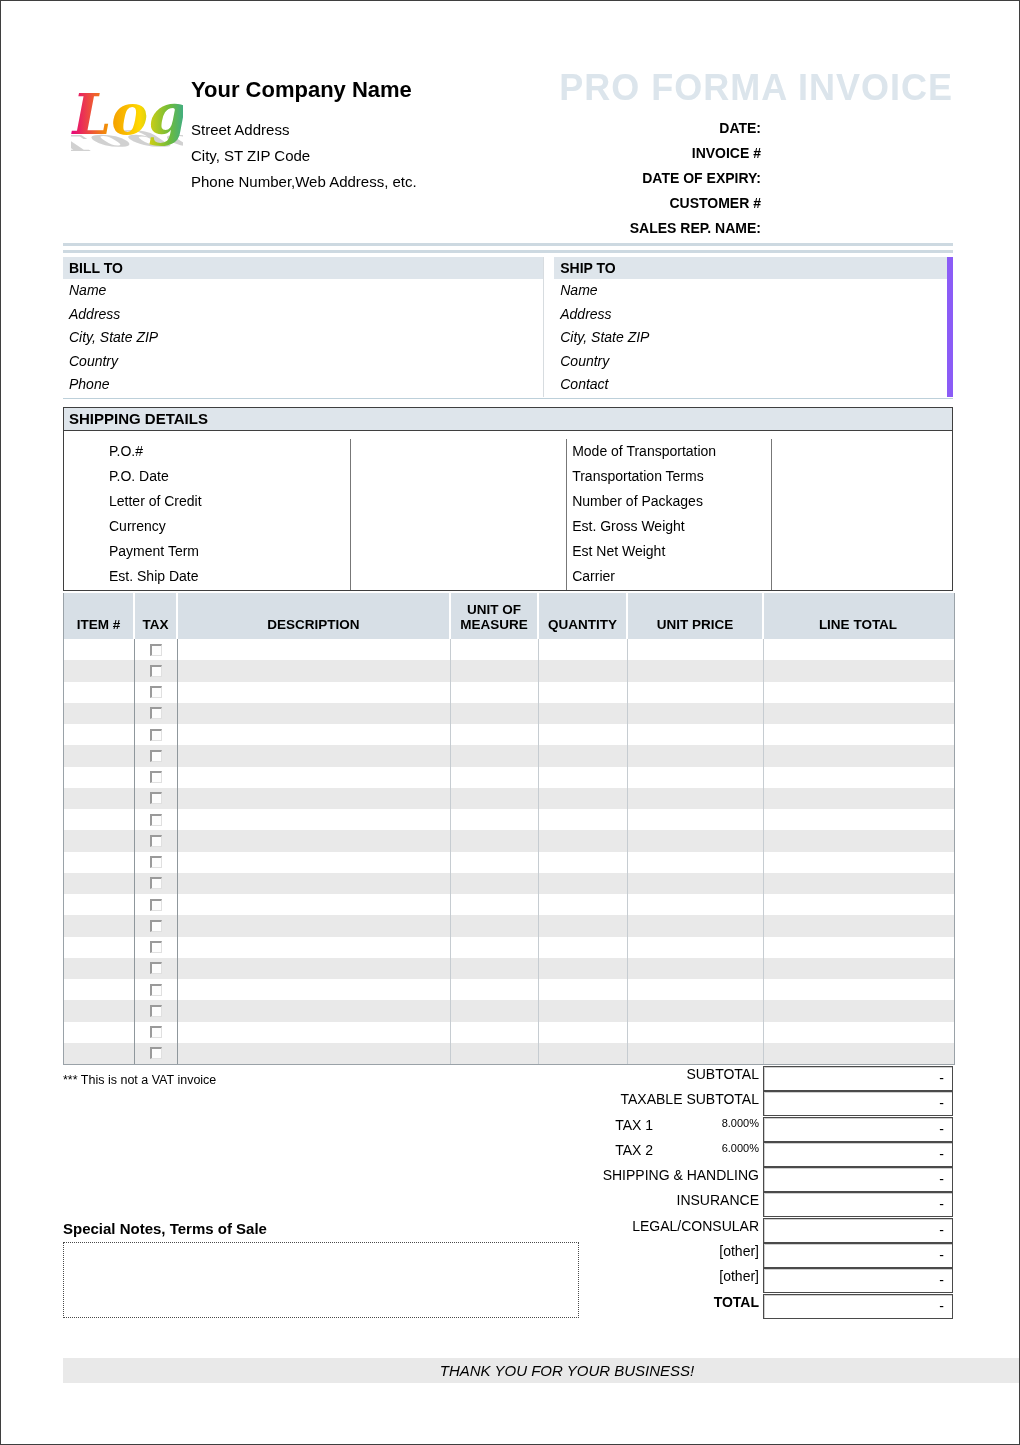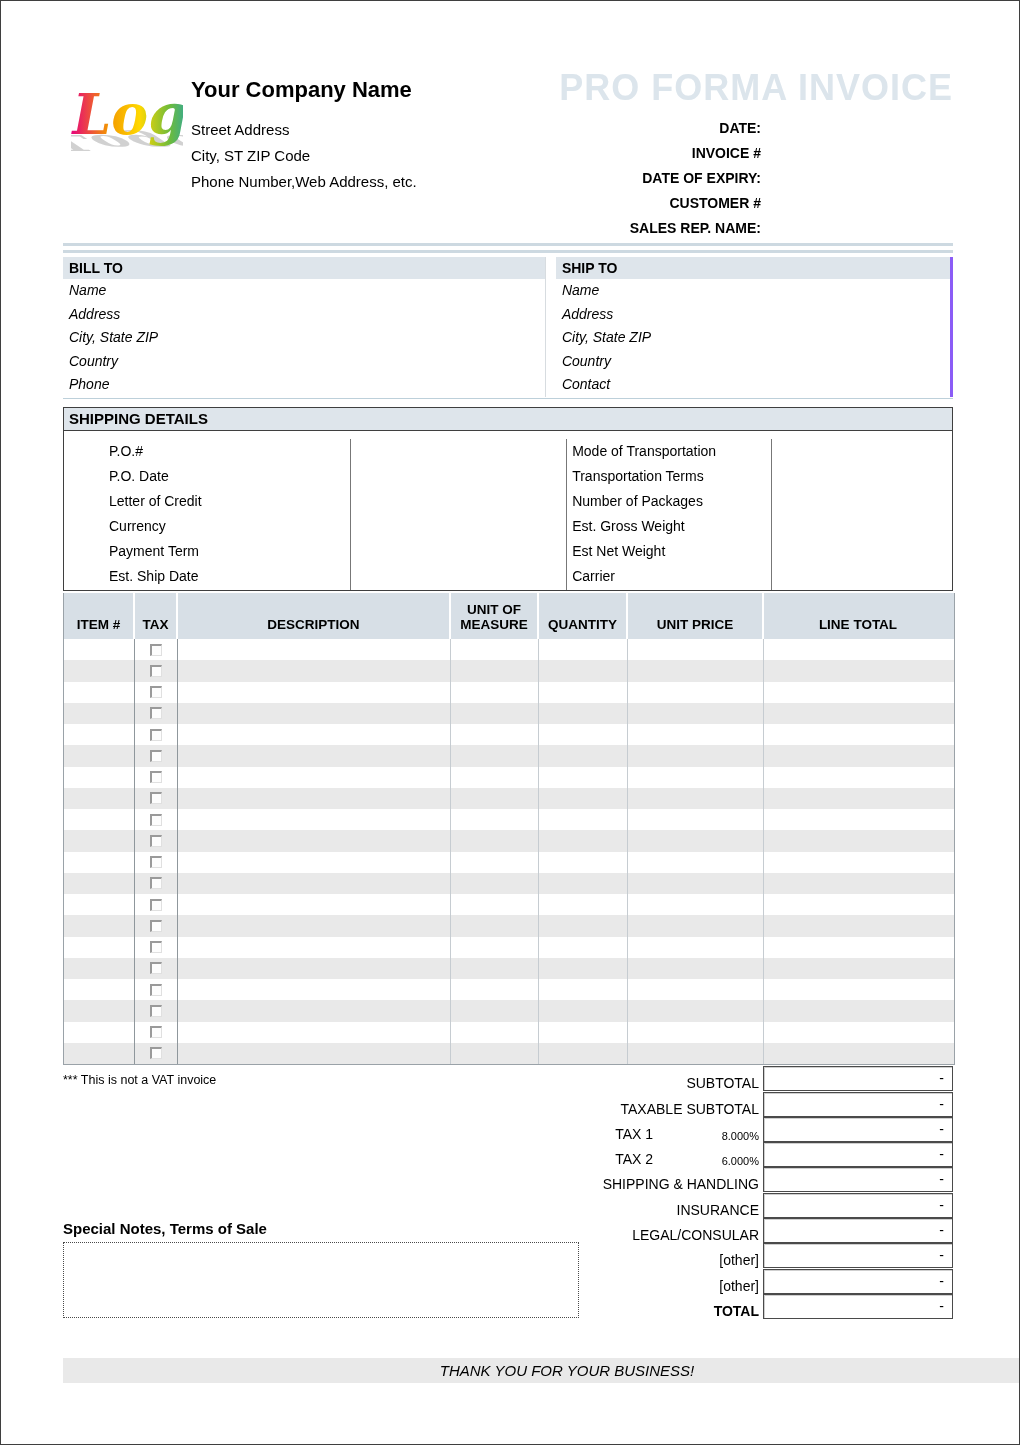--- a/index.html
+++ b/index.html
@@ -15,21 +15,21 @@
   .doc-title{position:absolute;right:0;top:6px;font-size:36px;font-weight:800;letter-spacing:1px;color:var(--title,#dce5ec);white-space:nowrap;}
   .meta{position:absolute;right:192px;top:55px;text-align:right;}
   .meta-row{font-size:14px;font-weight:bold;line-height:25px;white-space:nowrap;}
 
   
   .divider{position:absolute;top:242px;left:62px;width:890px;height:4px;border-top:3px solid var(--divider,#cdd9e1);border-bottom:3px solid var(--divider,#cdd9e1);}
 
   
   .billship{position:absolute;top:256px;left:62px;width:890px;display:flex;border-bottom:1px solid #bdd0da;padding-bottom:1px;}
   .bill{width:483px;margin-right:10px;border-right:1px solid #d7dce0;}
-  .ship{width:395px;border-right:3px solid #8b5cf6;}
+  .ship{width:395px;border-right:6px solid #8b5cf6;}
   .sec-header{height:22px;line-height:22px;background:var(--accent,#dee5eb);font-weight:bold;font-size:14px;padding-left:6px;}
   .fill-row{height:23.6px;line-height:23.6px;font-style:italic;font-size:14px;padding-left:6px;}
 
   
   .shipping{position:absolute;top:406px;left:62px;width:890px;border:1px solid var(--border-dark,#3f3f3f);box-sizing:border-box;}
   .sd-header{height:22px;line-height:22px;background:var(--accent,#dee5eb);border-bottom:1px solid var(--border-dark,#3f3f3f);font-weight:bold;font-size:15px;padding-left:5px;}
   .sd-body{display:flex;height:151px;padding-top:8px;margin-left:40px;}
   .sd-c{box-sizing:border-box;}
   .sd-c0{width:259px;border-right:1px solid #777;}
   .sd-c1{width:226px;border-right:1px solid #777;}
@@ -48,21 +48,21 @@
   .cell{box-sizing:border-box;height:100%;border-right:1px solid var(--grid-light,#c6ccd1);}
   .cell.c0,.cell.c1{border-right:1px solid var(--grid-dark,#8f979c);}
   .cell.c6{border-right:none;}
   .cell.c1{display:flex;align-items:center;justify-content:center;}
   .cb{width:12px;height:12px;background:#fdfdfd;border:1px solid #e0e0e0;border-top:2px solid #9a9a9a;border-left:2px solid #9a9a9a;box-sizing:border-box;}
 
   
   .bottom{position:absolute;top:1065px;left:62px;width:890px;height:260px;}
   .vat-note{position:absolute;left:0;top:7px;font-size:12.5px;}
   .totals{position:absolute;right:0;top:0;width:890px;}
-  .trow{display:flex;align-items:flex-end;height:25.3px;}
+  .trow{display:flex;align-items:flex-start;height:25.3px;}
   .tlabel{flex:1;text-align:right;font-size:14px;white-space:nowrap;}
   .tlabel.bold{font-weight:bold;}
   .trate{width:106px;text-align:right;font-size:11px;}
   .tbox{width:190px;height:25px;box-sizing:border-box;margin-left:4px;border:1px solid #4a4a4a;box-shadow:inset 1px 1px 0 #cfcfcf;background:#fff;text-align:right;font-size:14px;line-height:23px;padding-right:8px;}
   .notes-title{position:absolute;left:0;top:154px;font-size:15px;font-weight:bold;}
   .notes-box{position:absolute;left:0;top:176px;width:516px;height:76px;border:1px dotted #4a4a4a;box-sizing:border-box;background:#fff;}
 
   
   .footer{position:absolute;top:1357px;left:62px;width:1008px;height:25px;line-height:25px;background:var(--footer-bg,#e9e9e9);text-align:center;font-size:15px;font-style:italic;}
 </style>

